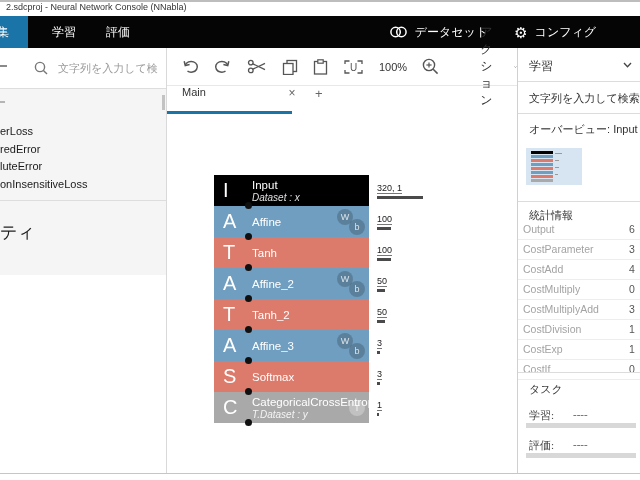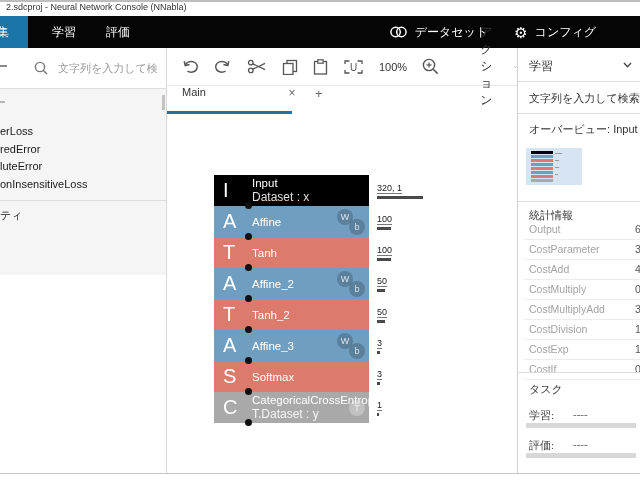--- a/index.html
+++ b/index.html
@@ -29,21 +29,21 @@
   .search-row{height:40px;display:flex;align-items:center;padding-left:34px;gap:8px;position:relative;}
   .edge-dash{position:absolute;left:0;top:17px;width:7px;height:2px;background:#8a8a8a;}
   .search-input{border:none;outline:none;font-size:11px;color:#333;width:100px;background:transparent;
                 font-family:inherit;}
   .search-input::placeholder{color:#9a9a9a;}
   .list-block{position:absolute;top:40px;left:0;right:0;height:152px;background:#f5f5f5;
               border-top:1px solid #ddd;padding-top:34px;box-sizing:content-box;}
   .edge-dash2{position:absolute;left:0;top:12px;width:5px;height:2px;background:#b5b5b5;}
   .list-item{font-size:11px;color:#1a1a1a;line-height:17.5px;white-space:nowrap;}
   .list-divider{border-top:1px solid #ddd;margin-top:7px;}
-  .list-footer{font-size:11px;color:#1a1a1a;margin-top:7px;}
+  .list-footer{font-size:17px;color:#1a1a1a;margin-top:20px;}
   .scroll-thumb{position:absolute;right:1px;top:6px;width:3px;height:15px;background:#c3c3c3;}
 
   
   .canvas-col{flex:1;position:relative;background:#fff;min-width:0;}
   .toolbar{height:38px;display:flex;align-items:center;padding-left:14px;
            border-bottom:1px solid #e8e8e8;box-sizing:border-box;color:#555;}
   .tbtn{display:flex;align-items:center;justify-content:center;margin-right:15px;}
   .zoom-level{font-size:11px;color:#333;margin-right:15px;}
   .action{display:flex;align-items:center;gap:14px;margin-left:26px;font-size:12px;color:#333;}
   .tabrow{height:29px;position:relative;display:flex;align-items:flex-start;}
@@ -52,21 +52,21 @@
   .tab-add{font-size:13px;color:#666;margin-left:8px;}
   .tab-underline{position:absolute;left:0;top:25px;width:125px;height:3px;background:#1b74a8;}
 
   
   .graph{position:absolute;left:47px;top:127px;width:240px;}
   .grow{display:flex;height:31px;}
   .node{width:155px;flex:none;display:flex;align-items:center;position:relative;color:#fff;}
   .nletter{width:27px;padding-left:9px;font-size:20px;flex:none;}
   .ntext{margin-left:2px;overflow:hidden;}
   .ntitle{font-size:11.5px;white-space:nowrap;}
-  .nsub{font-size:12px;opacity:.88;margin-top:1px;white-space:nowrap;}
+  .nsub{font-size:10px;opacity:.88;margin-top:1px;white-space:nowrap;font-style:italic;}
   .badge{position:absolute;width:16px;height:16px;border-radius:50%;background:rgba(25,25,25,.22);
          color:rgba(255,255,255,.78);font-size:9px;display:flex;align-items:center;justify-content:center;}
   .badge.w{right:16px;top:3px;}
   .badge.b{right:4px;top:13px;}
   .badge.t{right:4px;top:8px;background:rgba(255,255,255,.28);}
   .anno{margin-left:8px;display:flex;flex-direction:column;justify-content:center;}
   .num{font-size:9px;color:#222;border-bottom:1px solid #777;align-self:flex-start;
        line-height:10px;white-space:nowrap;}
   .bar{height:3px;background:#4a4a4a;margin-top:2px;}
   .dot{position:absolute;width:7px;height:7px;border-radius:50%;background:#101010;left:31px;}
@@ -75,21 +75,21 @@
   .right-panel{width:123px;flex:none;border-left:1px solid #d0d0d0;box-sizing:border-box;
                position:relative;overflow:hidden;background:#fff;font-size:11px;color:#333;}
   .rp-div{position:absolute;left:0;right:0;height:1px;background:#dcdcdc;}
   .rp-label{position:absolute;left:11px;white-space:nowrap;}
   .rp-chev{position:absolute;right:8px;}
   .thumb{position:absolute;left:8px;top:100px;width:56px;height:37px;background:#d7e5f3;}
   .thumb-inner{position:absolute;left:5px;top:3px;width:22px;}
   .stripe{height:3px;margin-bottom:1px;}
   .thumb-dash{position:absolute;width:7px;height:1px;background:#9a9a9a;left:29px;}
   .stat-list{position:absolute;top:172px;left:0;right:0;}
-  .stat-row{height:19px;position:relative;border-bottom:1px solid #ededed;margin-left:6px;}
+  .stat-row{height:19px;position:relative;border-bottom:1px solid #ededed;}
   .stat-label{position:absolute;left:5px;top:3px;font-size:10.5px;color:#a3a3a3;white-space:nowrap;}
   .stat-value{position:absolute;left:111px;top:3px;font-size:10.5px;color:#555;}
   .tasks{position:absolute;top:358px;left:11px;right:4px;font-family:Liberation Serif, serif;}
   .task{position:relative;height:30px;}
   .task-label{position:absolute;left:0;top:2px;font-size:11px;color:#444;}
   .task-value{position:absolute;left:44px;top:2px;font-size:11px;color:#555;}
   .task-bar{position:absolute;left:-3px;right:0;top:17px;height:5px;background:#d8d8d8;}
 
   .bottom-strip{height:10px;border-top:1px solid #c6c6c6;box-sizing:border-box;background:#fff;}
 

